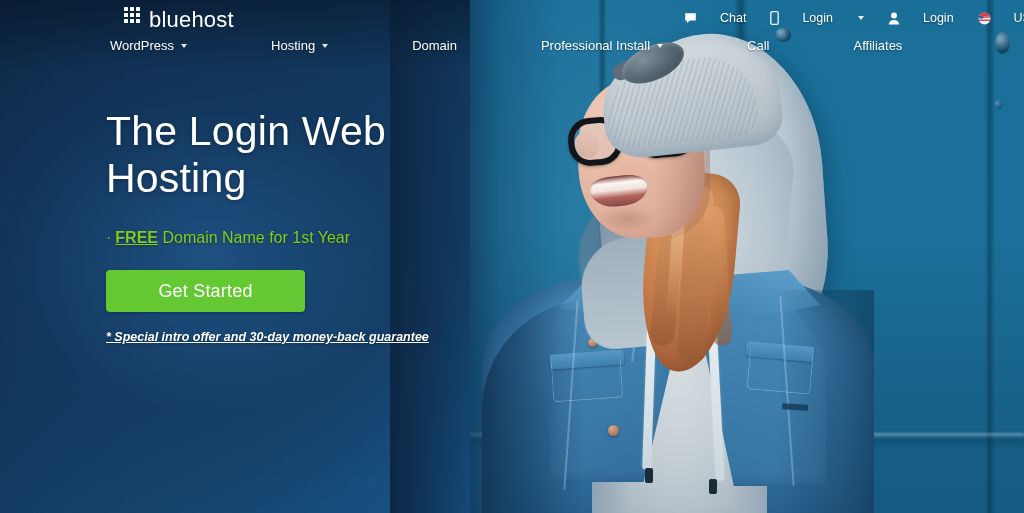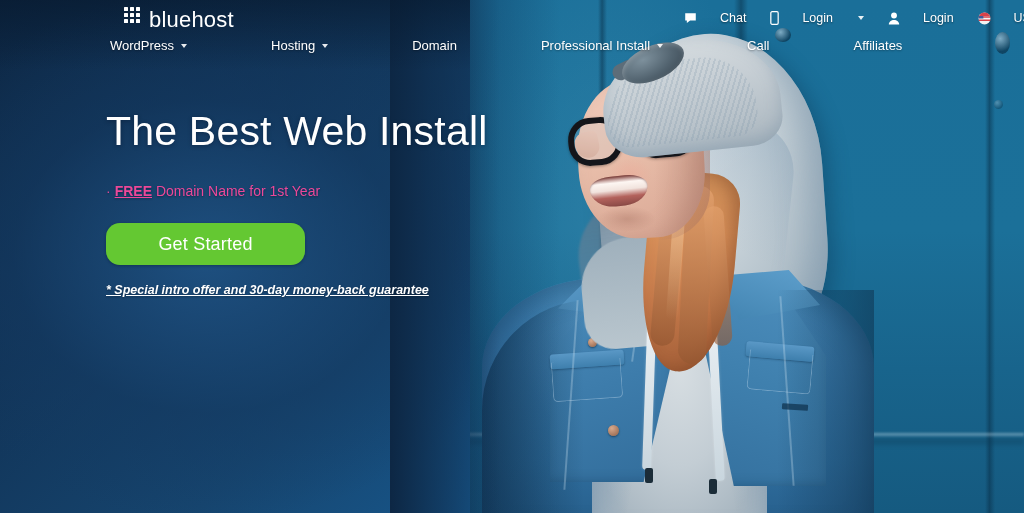--- a/index.html
+++ b/index.html
@@ -248,31 +248,31 @@
   .mainnav { position:absolute; left:110px; top:38px; display:flex; align-items:center; z-index:20;gap:44px; }
   .nav-item { display:flex; align-items:center; gap:5px; color:#ffffff; font-size:13px;
               margin-right:40px; cursor:pointer; white-space:nowrap; text-shadow:0 1px 2px rgba(0,0,0,.35); }
   .nav-item:last-child { margin-right:0;text-align:center; }
 
   
   .hero { position:absolute; left:106px; top:108px; width:420px; z-index:20; }
   .headline { color:#ffffff; font-size:41px; font-weight:300; letter-spacing:.2px;
               line-height:1.15; text-shadow:0 1px 4px rgba(0,10,25,.35); }
   .bullets { margin-top:25px; }
-  .bullet { color:#ec4899; font-size:14px; line-height:22.5px; white-space:nowrap;
+  .bullet { color:#84cc16; font-size:16px; line-height:22.5px; white-space:nowrap;
             text-shadow:0 1px 2px rgba(0,10,25,.4); }
   .bullet .dot { opacity:.9; margin-right:4px; }
   .bullet b { font-weight:700; text-decoration:underline; }
   .price { margin-top:19px; color:#ffffff; font-size:17px; text-shadow:0 1px 3px rgba(0,10,25,.4); }
   .price s { text-decoration:line-through; font-weight:400; }
   .price b { font-weight:700; }
   .cta {
     display:inline-block; margin-top:20px; width:199px; height:42px; line-height:42px;
     text-align:center; background:#64c832; color:#ffffff; font-size:18px; font-weight:400;
-    border:none; border-radius:14px; cursor:pointer; letter-spacing:.2px;
+    border:none; border-radius:4px; cursor:pointer; letter-spacing:.2px;
     box-shadow:0 1px 3px rgba(0,20,40,.35);
   }
   .disclaimer { display:block; margin-top:18px; color:#ffffff; font-size:12.5px;
                 font-style:italic; font-weight:600; text-decoration:underline; cursor:pointer;
                 text-shadow:0 1px 2px rgba(0,10,25,.45); white-space:nowrap; }
 </style>
 </head>
 <body>
 
 <div class="stage">
@@ -434,21 +434,21 @@
     <div class="nav-item">
       <span>Call</span>
     </div>
     <div class="nav-item">
       <span>Affiliates</span>
     </div>
   </nav>
 
   <div class="hero">
 
-    <h1 class="headline">The Best Web Install</h1>
+    <h1 class="headline">The Login Web Hosting</h1>
 
     <div class="bullets">
       <div class="bullet">
         <span class="dot">·</span><b>FREE</b><span> Domain Name for 1st Year</span>
       </div>
     </div>
 
 
     <button class="cta">Get Started</button>
 

